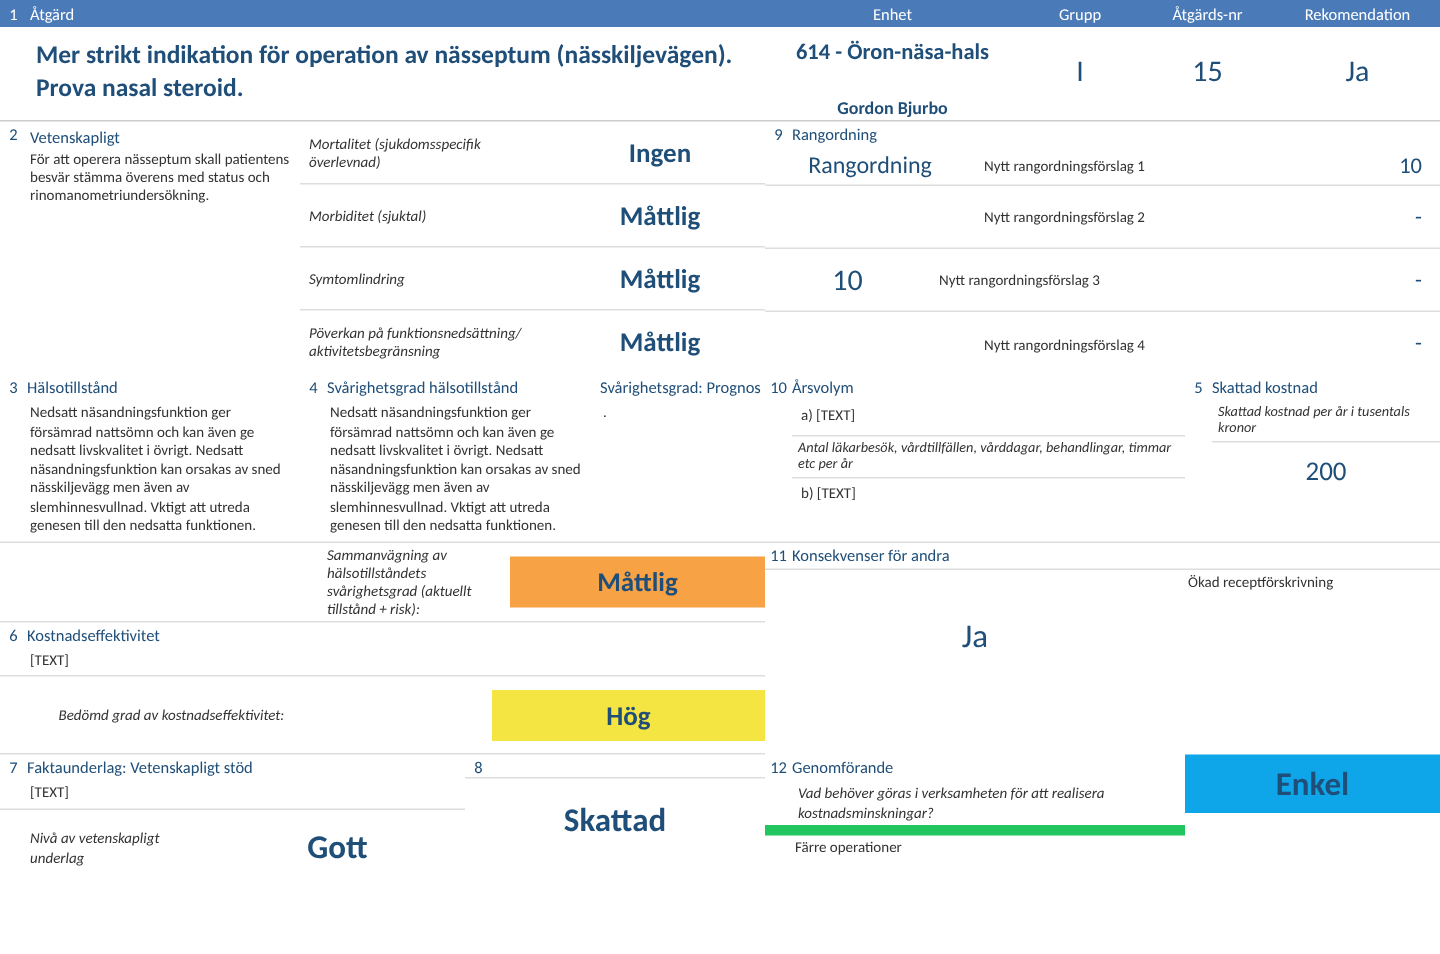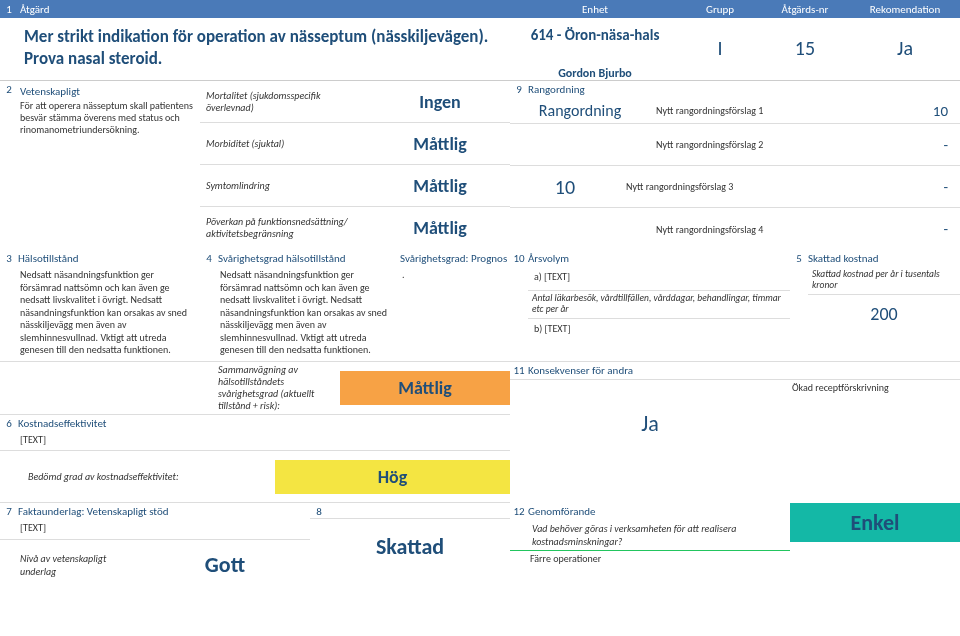--- a/index.html
+++ b/index.html
@@ -54,28 +54,28 @@
   .body-txt { font-size: 10px; line-height: 1.25; padding: 2px 6px 4px 2px; }
   .sub-row { border-bottom: 1px solid #ddd; padding: 2px 4px; min-height: 24px; }
   .sub-row:last-child { border-bottom: none; }
   .sub-lbl { font-style: italic; font-size: 9.5px; line-height: 1.2; }
   .big-num { text-align: center; font-size: 18px; color: #1f4e79; padding: 6px 0; }
   
   .r6 { display: flex; }
   .r6-l { width: 510px; }
   .r6-l-t { display: flex; }
   .r6-l-m { display: flex; border-bottom: 1px solid #ddd; min-height: 52px; align-items: center; }
-  .r6-l-m .metric-lbl { width: 275px; padding-left: 28px; }
+  .r6-l-m .metric-lbl { width: 328px; padding-left: 39px; }
   .r6-l-m .badge { flex: 1; }
   .r6-r { flex: 1; }
   
   .badge { text-align: center; font-size: 18px; color: #1f4e79; font-weight: bold; padding: 6px 0; }
   .bg-orange { background: #f7a245; }
   .bg-yellow { background: #f4e542; }
-  .bg-green { background: #14b8a6; color: #1f4e79; }
+  .bg-green { background: #0ea5e9; color: #1f4e79; }
   
   .ja-big { text-align: center; font-size: 22px; color: #1f4e79; padding: 12px 0; }
   
   .r7 { display: flex; }
   .r7-c1 { width: 310px; }
   .r7-c2 { width: 200px; }
   .r7-c3 { width: 280px; }
   .r7-c4 { width: 170px; }
   .it { font-style: italic; font-size: 10px; padding: 2px 4px; }
 </style>
@@ -264,18 +264,18 @@
     <div class="badge" style="font-size:22px;padding-top:14px;">Skattad</div>
   </div>
   <div class="r7-c3" style="display:flex;flex-direction:column;">
     <div style="display:flex;">
       <div class="num">12</div>
       <div style="flex:1">
         <div class="sec-h">Genomförande</div>
         <div class="it">Vad behöver göras i verksamheten för att realisera kostnadsminskningar?</div>
       </div>
     </div>
-    <div class="body-txt" style="padding-left:20px;border-top:1px solid #22c55e;">Färre operationer</div>
+    <div class="body-txt" style="padding-left:20px;border-top:7px solid #22c55e;">Färre operationer</div>
   </div>
   <div class="r7-c4" style="display:flex;flex-direction:column;">
     <div class="badge bg-green" style="font-size:22px;">Enkel</div>
   </div>
 </div>
 
 </body></html>

